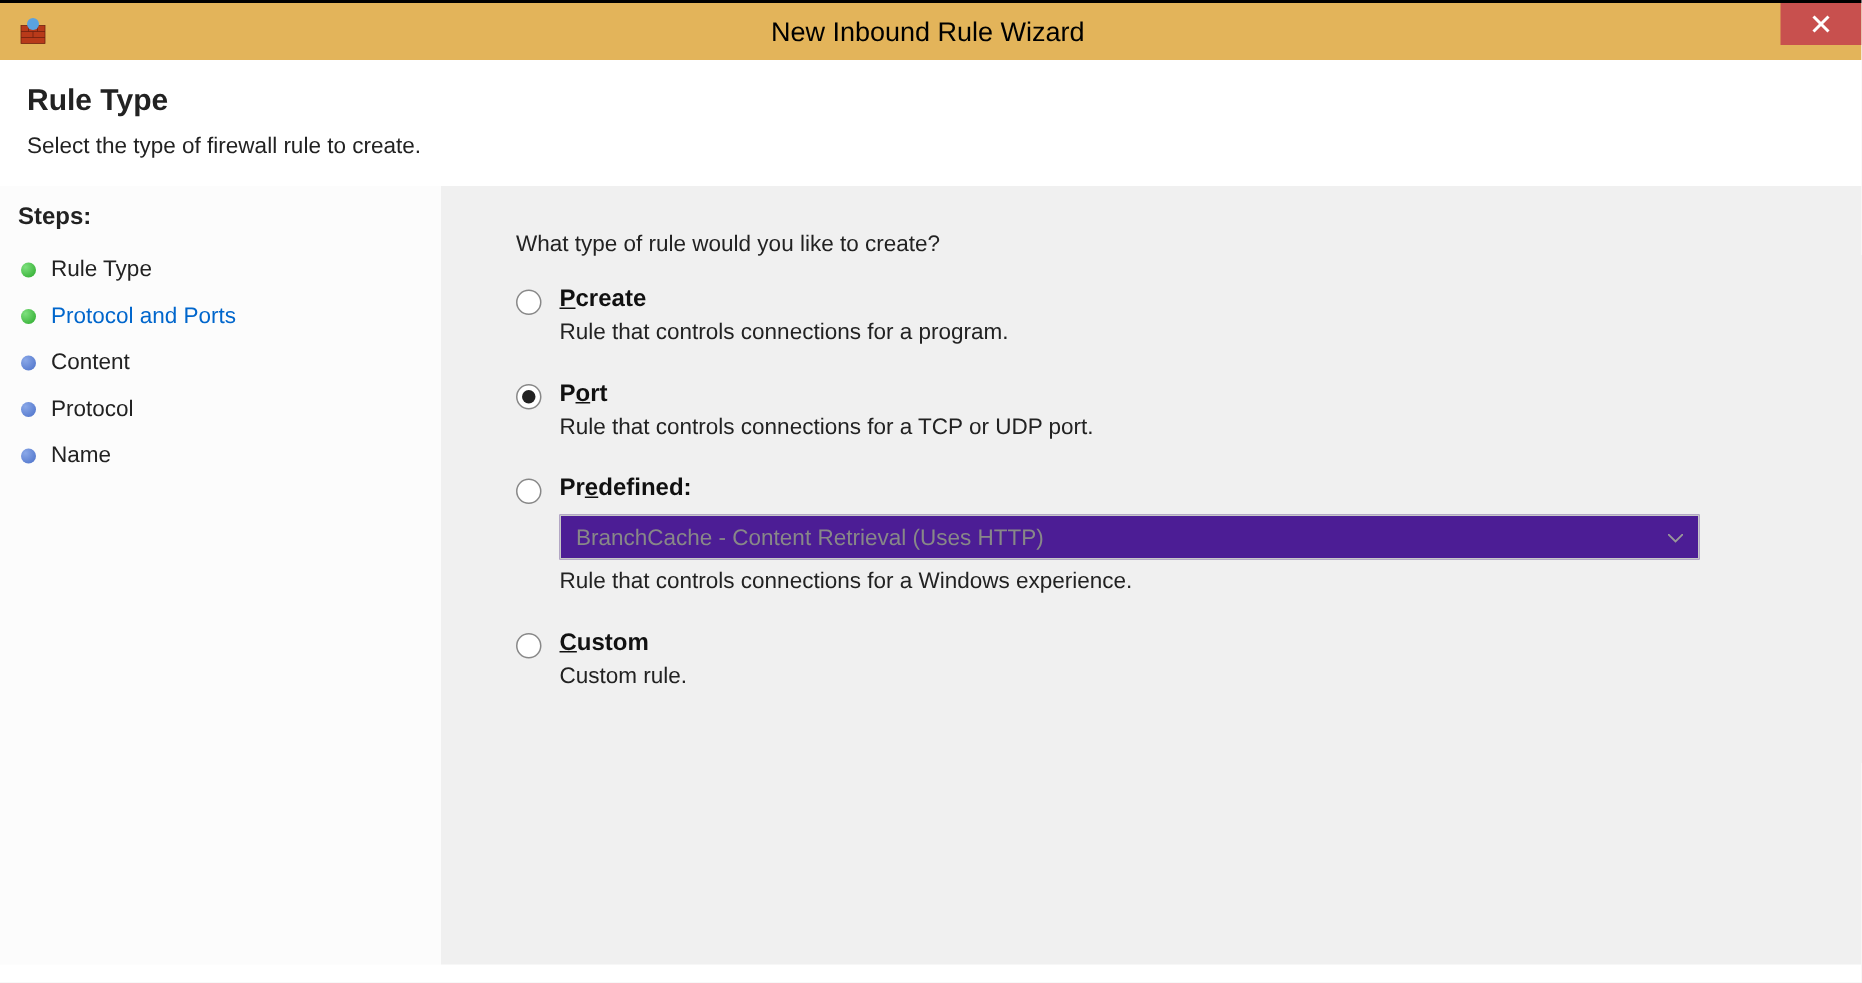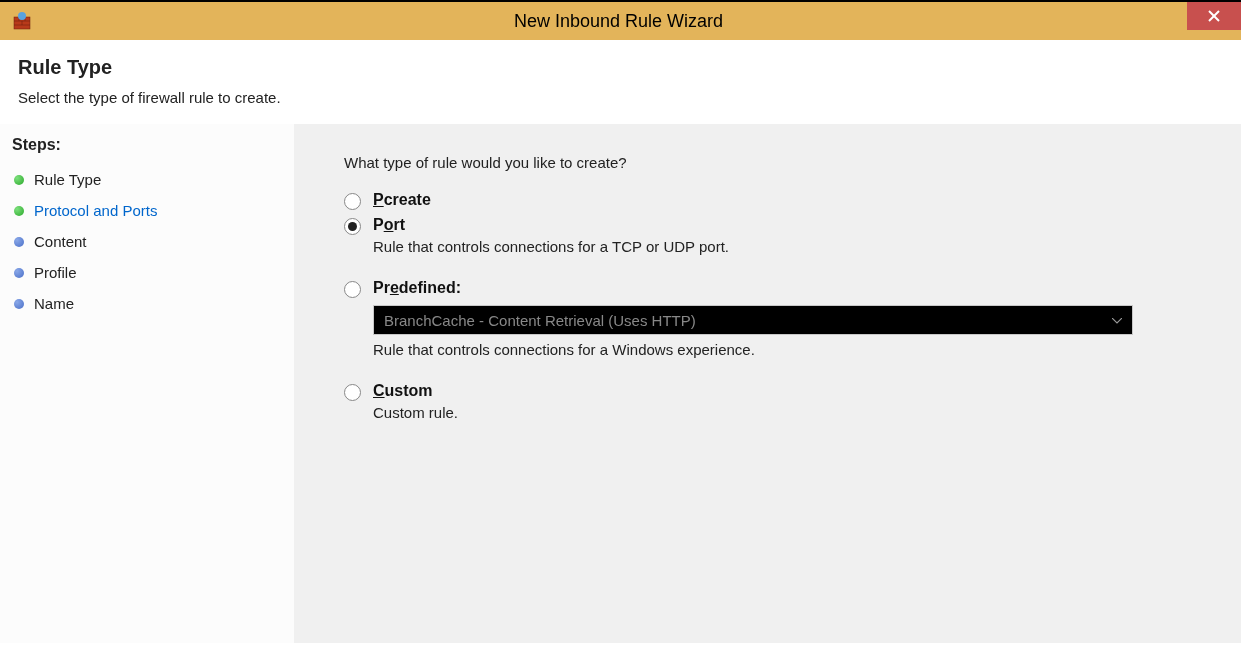--- a/index.html
+++ b/index.html
@@ -151,21 +151,21 @@
     .option-desc {
       font-size: 15px;
       color: #222;
       margin-top: 4px;
       margin-bottom: 18px;
     }
     .predef-select {
       width: 760px;
       max-width: 100%;
       height: 30px;
-      background: #000000;
+      background: #4c1d95;
       border: 1px solid #c8c8c8;
       color: #888;
       font-size: 15px;
       padding: 0 28px 0 10px;
       display: flex;
       align-items: center;
       position: relative;
       margin-top: 8px;
       margin-bottom: 6px;
     }
@@ -219,35 +219,36 @@
     <div class="step-item current">
       <span class="step-bullet green"></span>
       <span>Protocol and Ports</span>
     </div>
     <div class="step-item">
       <span class="step-bullet blue"></span>
       <span>Content</span>
     </div>
     <div class="step-item">
       <span class="step-bullet blue"></span>
-      <span>Profile</span>
+      <span>Protocol</span>
     </div>
     <div class="step-item">
       <span class="step-bullet blue"></span>
       <span>Name</span>
     </div>
   </div>
 
   <div class="content-panel">
     <div class="content-question">What type of rule would you like to create?</div>
 
     <div class="option-row">
       <div class="radio-outer"></div>
       <div class="option-body">
         <div class="option-label"><span class="accel">P</span><span>create</span></div>
+        <div class="option-desc">Rule that controls connections for a program.</div>
       </div>
     </div>
 
     <div class="option-row">
       <div class="radio-outer selected"></div>
       <div class="option-body">
         <div class="option-label"><span>P</span><span class="accel">o</span><span>rt</span></div>
         <div class="option-desc">Rule that controls connections for a TCP or UDP port.</div>
       </div>
     </div>

